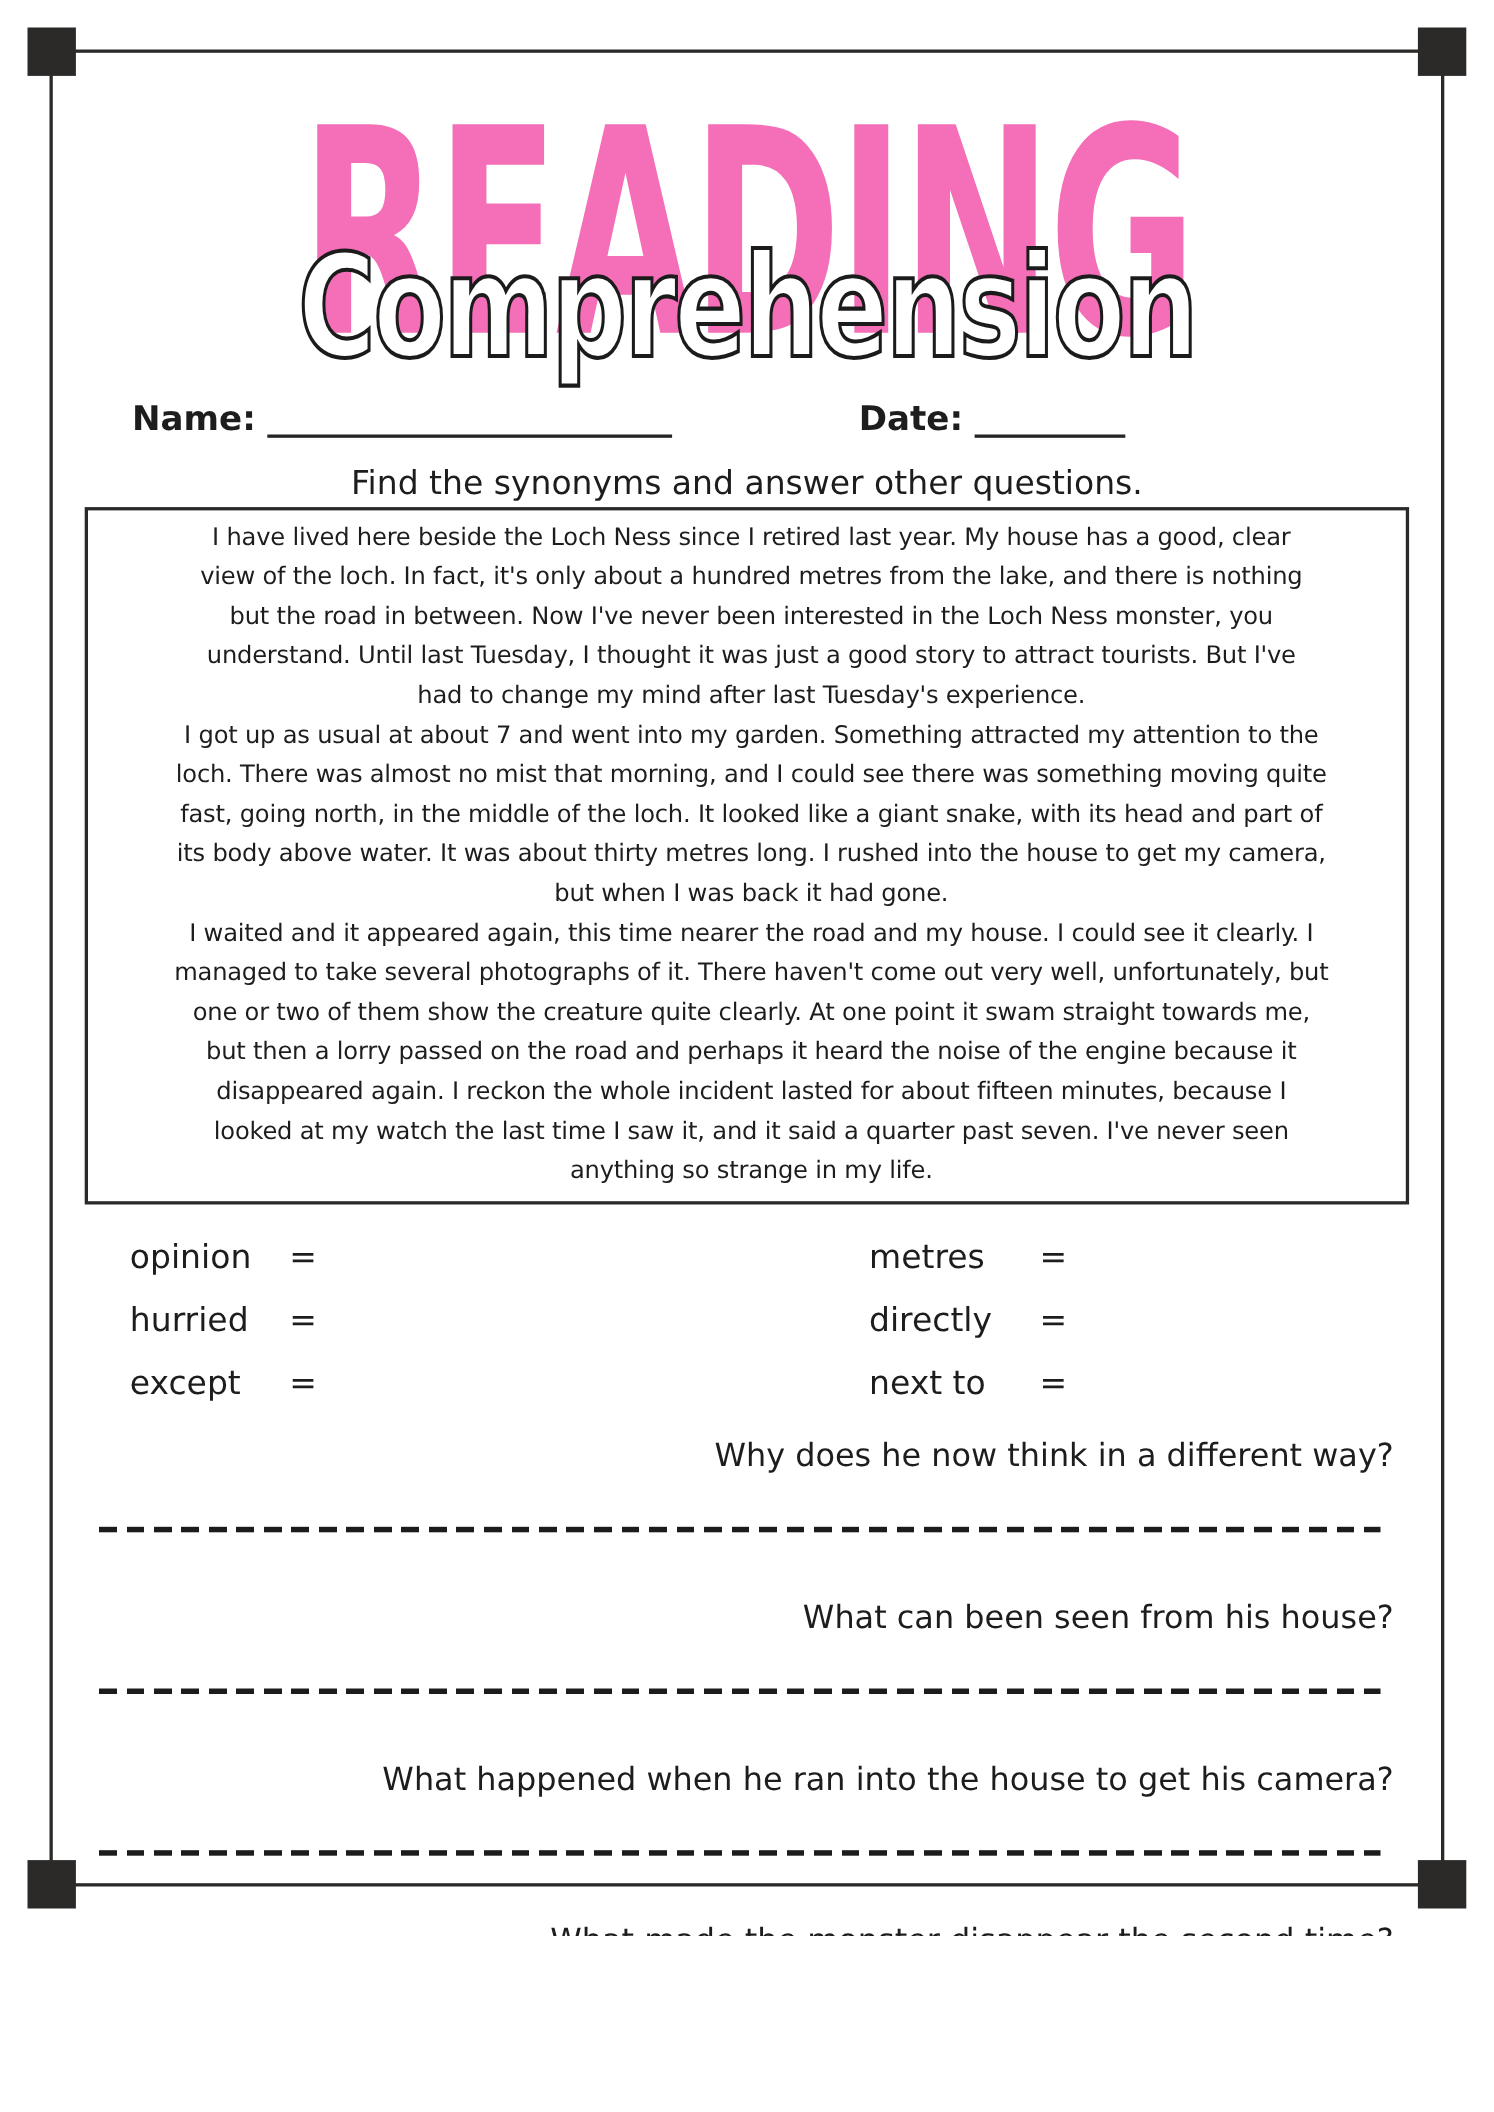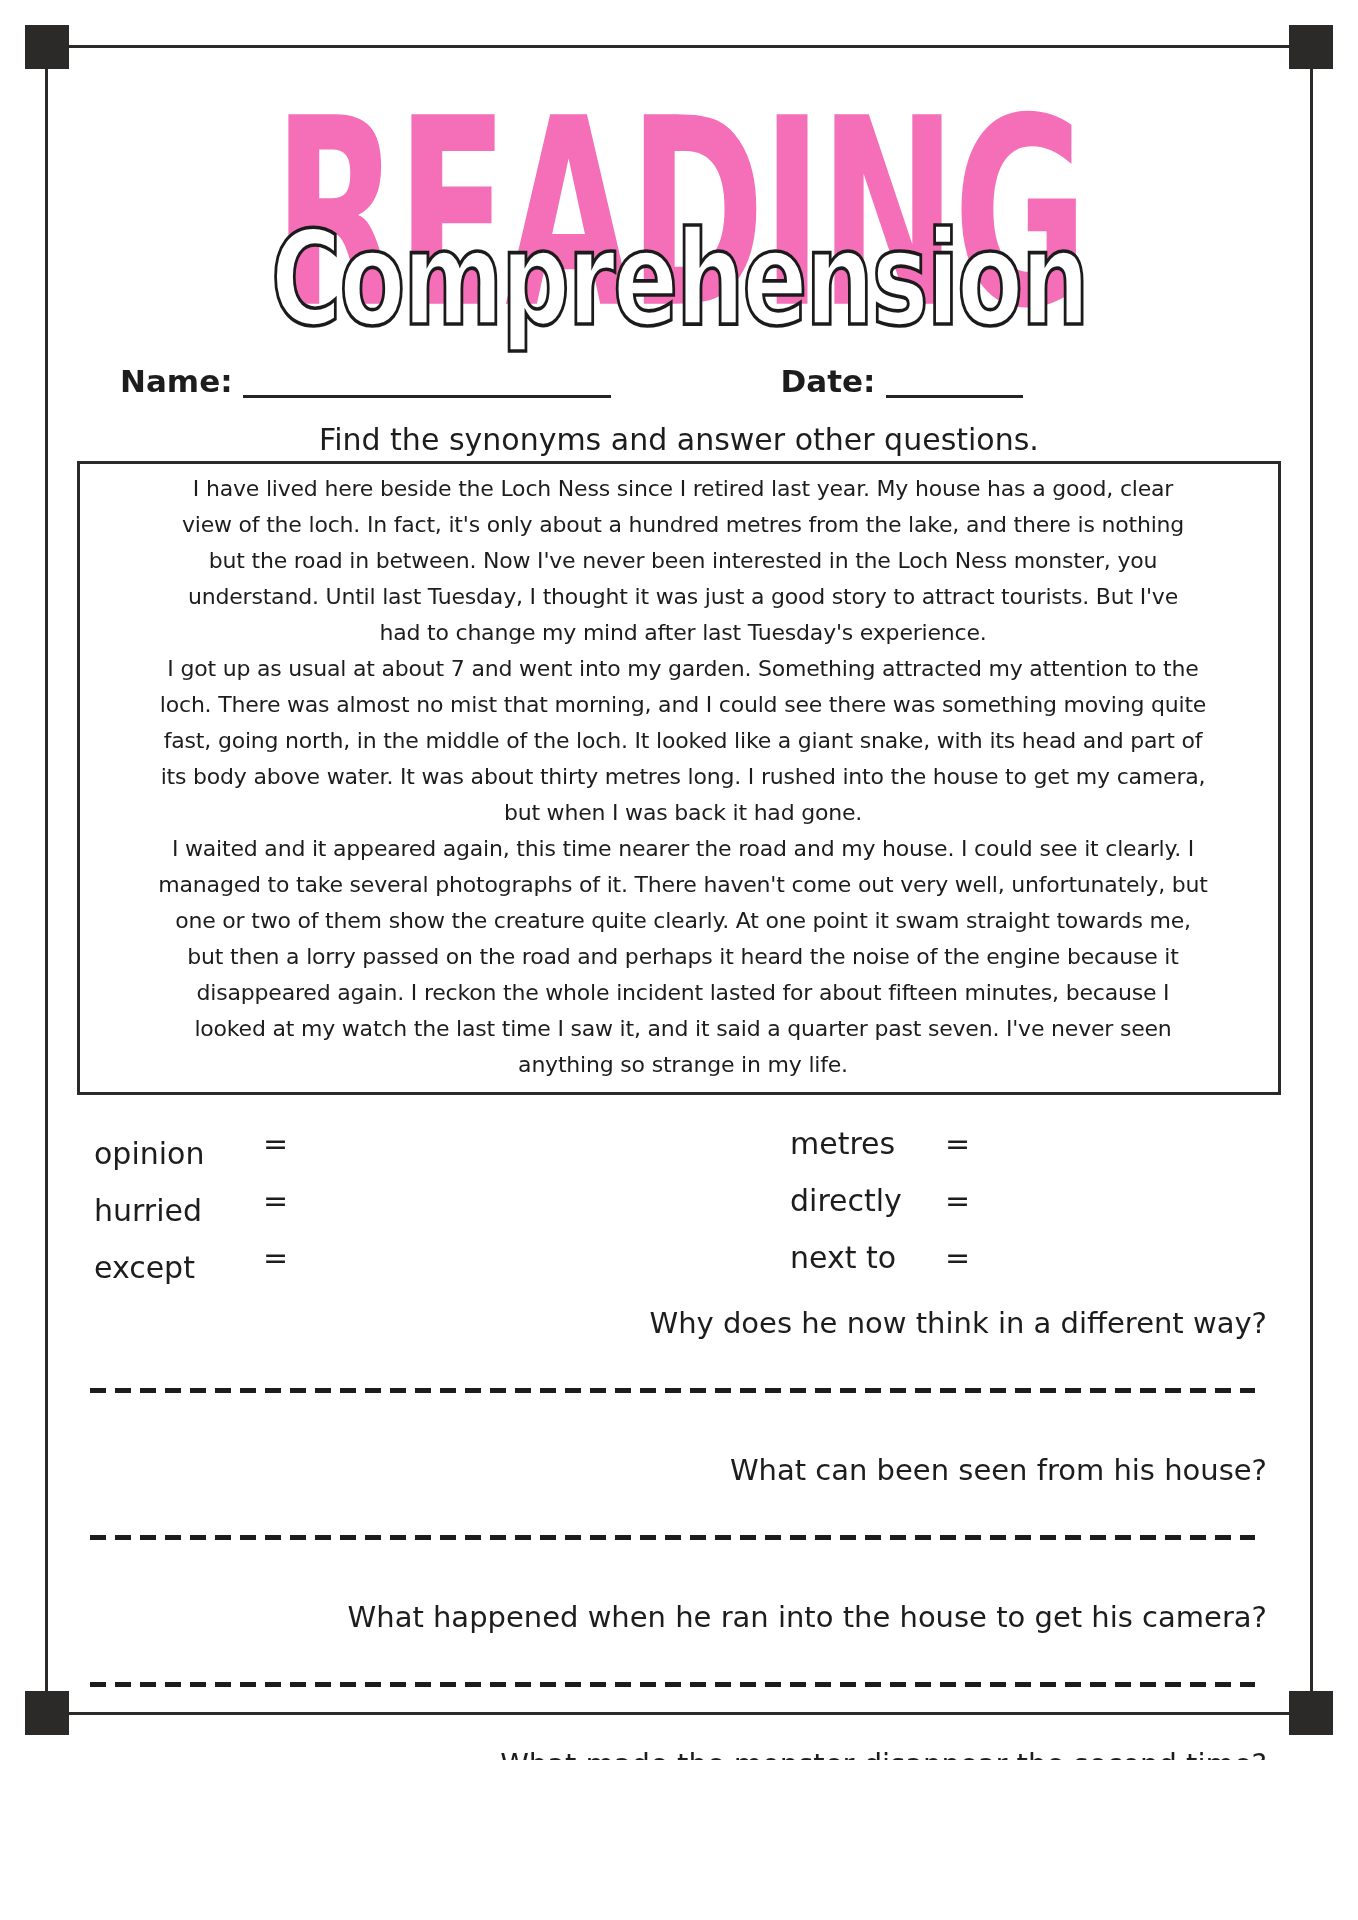--- a/index.html
+++ b/index.html
@@ -68,21 +68,21 @@
     text-align:center;
     white-space:nowrap;
     font-size:22px;
     letter-spacing:-0.2px;
     line-height:36px;
   }
   
   .synonyms{position:absolute;top:1118px;left:0;right:0;}
   .syn-row{position:relative;height:57px;font-size:30px;}
   .syn-row span{position:absolute;top:8px;white-space:nowrap;}
-  .syn-row .l1{left:94px;margin-top:10px;}
+  .syn-row .l1{left:118px;}
   .syn-row .eq1{left:263px;}
   .syn-row .l2{left:790px;}
   .syn-row .eq2{left:945px;}
   
   .questions{position:absolute;top:1303px;left:90px;right:91px;}
   .question-block{margin-bottom:57px;}
   .q-row{display:flex;align-items:flex-end;height:40px;font-size:29px;line-height:40px;flex-direction:column;}
   .q-text{white-space:nowrap;}
   .q-dashes{
     flex:1;height:5px;margin:0 0 5px 8px;

